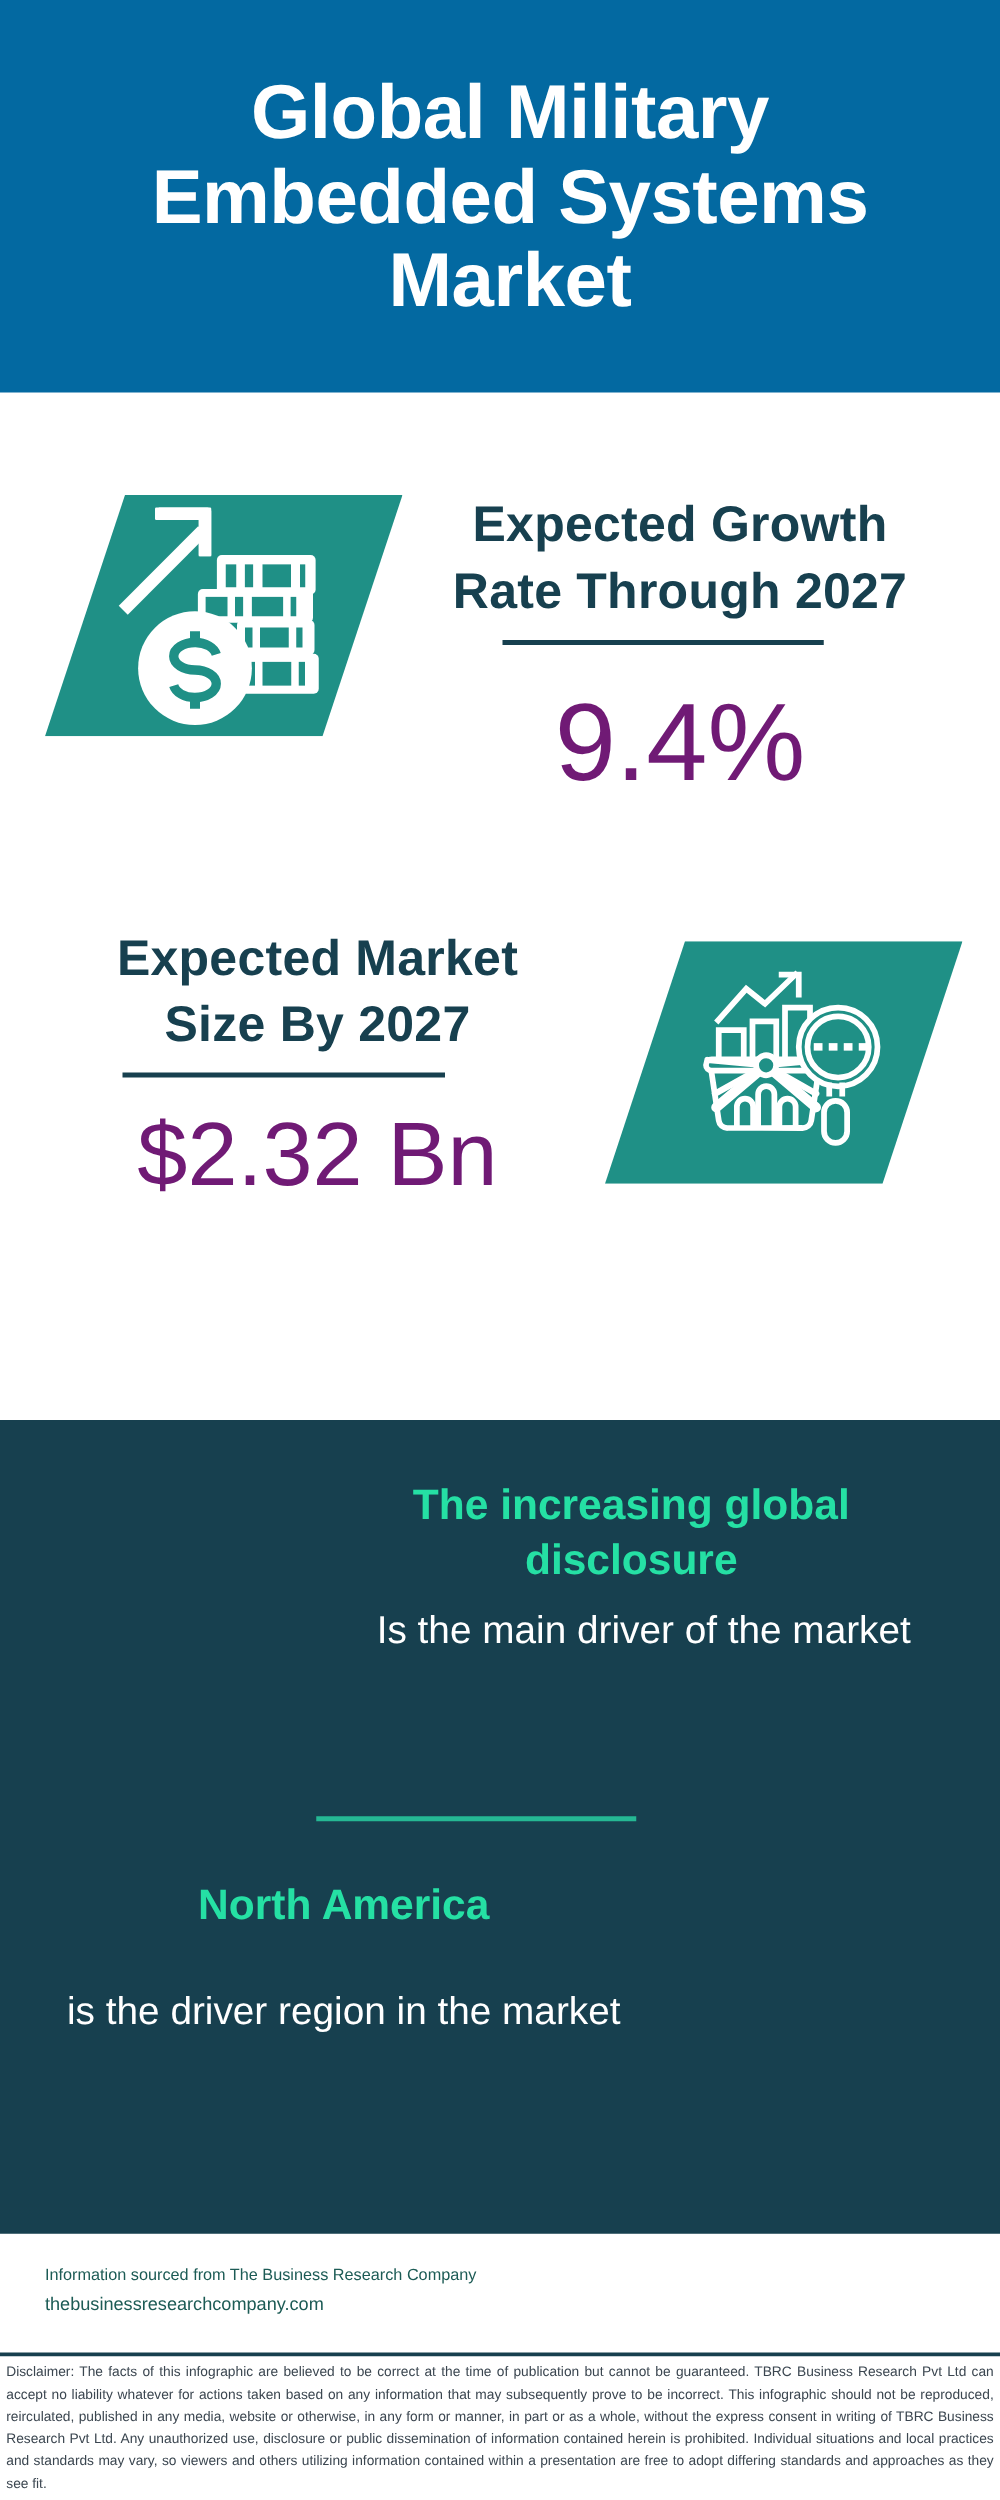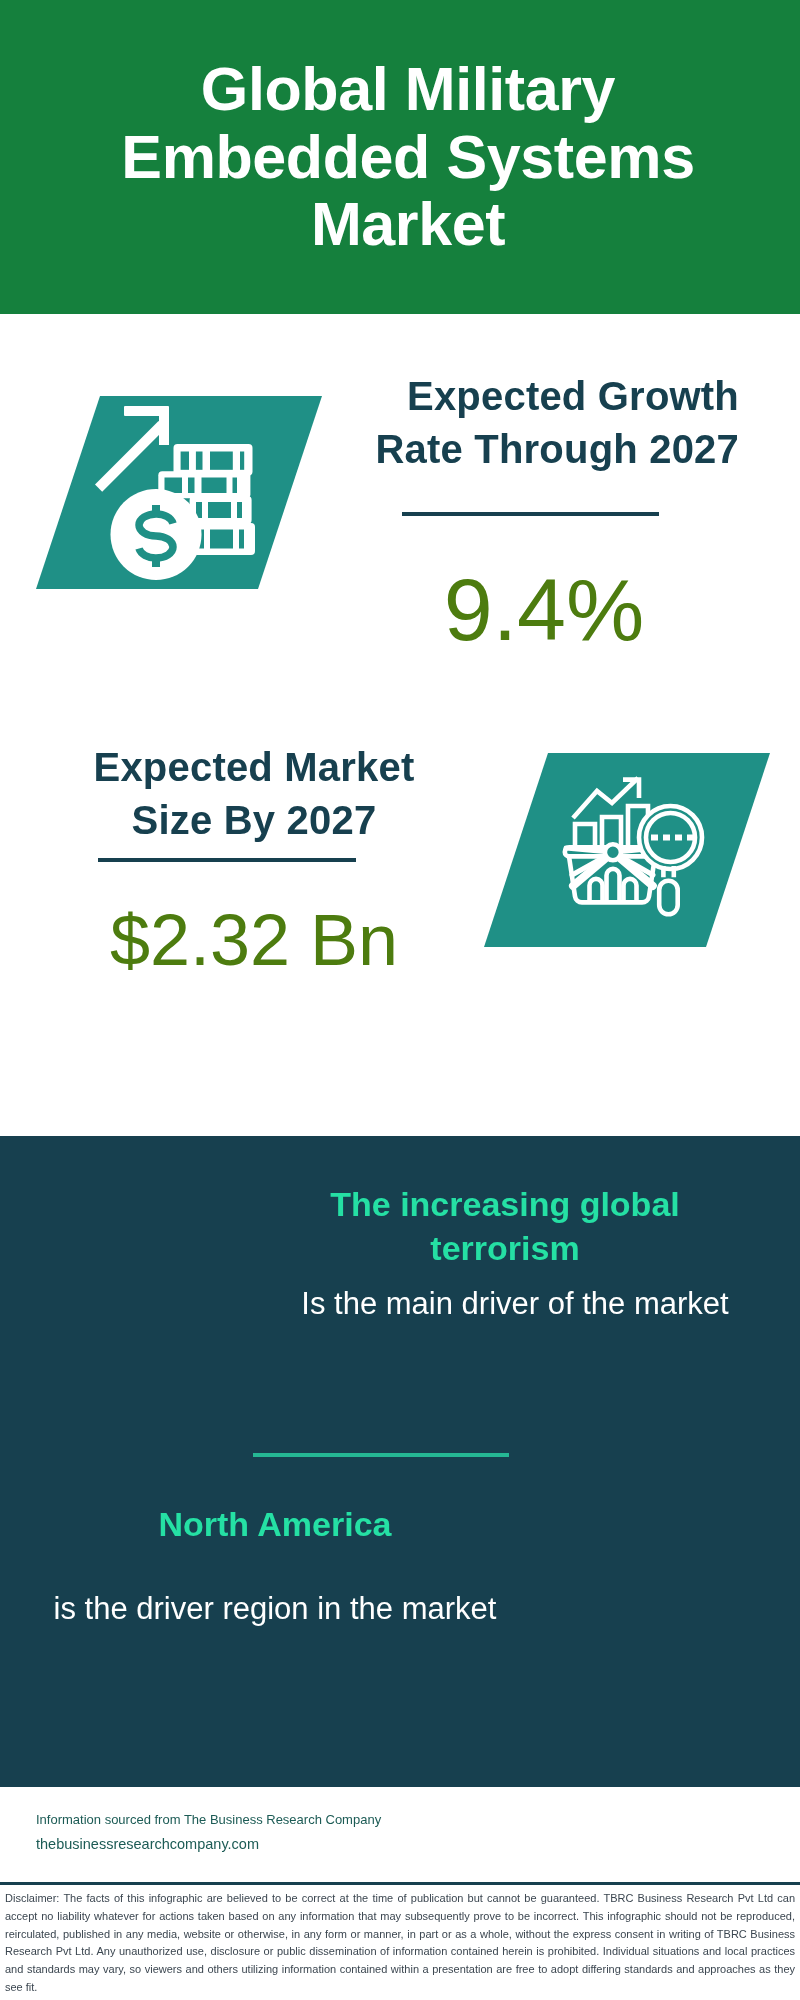--- a/index.html
+++ b/index.html
@@ -1,38 +1,38 @@
 <!DOCTYPE html>
 <html><head>
 <meta charset="utf-8">
 <style>
   html,body{margin:0;padding:0;}
   body{width:800px;height:2000px;background:#ffffff;
        font-family:"Liberation Sans","DejaVu Sans",sans-serif;overflow:hidden;}
   .page{position:relative;width:800px;height:2000px;background:#ffffff;}
 
   
-  .header{position:absolute;left:0;top:0;width:800px;height:314px;background:#15803d;}
+  .header{position:absolute;left:0;top:0;width:800px;height:314px;background:#0369a1;}
   .header-title{position:absolute;left:108px;top:56px;width:600px;text-align:center;
       color:#ffffff;font-size:61px;font-weight:bold;line-height:67.5px;letter-spacing:-0.4px;}
 
   
   .para{position:absolute;}
   .para svg{display:block;}
   .para-growth{left:36px;top:396px;}
   .para-size{left:484px;top:753px;}
 
   .stat-label{position:absolute;color:#17404f;font-size:40px;font-weight:bold;
       line-height:53px;text-align:center;letter-spacing:0.2px;}
   .stat-rule{position:absolute;height:4px;background:#17404f;}
-  .stat-value{position:absolute;color:#4d7c0f;font-weight:normal;
-      text-align:center;line-height:1;margin-top:16px;}
+  .stat-value{position:absolute;color:#701a75;font-weight:normal;
+      text-align:center;line-height:1;}
 
   
-  .growth-label{left:349px;top:370px;width:390px;text-align:right;}
+  .growth-label{left:349px;top:394px;width:390px;}
   .growth-rule{left:402px;top:512px;width:257px;}
   .growth-value{left:349px;top:550px;width:390px;font-size:88px;}
 
   
   .size-label{left:59px;top:729px;width:390px;margin-top:12px;}
   .size-rule{left:98px;top:858px;width:258px;}
   .size-value{left:59px;top:888px;width:390px;font-size:72px;}
 
   
   .darkbody{position:absolute;left:0;top:1136px;width:800px;height:648px;background:#17404f;}
@@ -163,21 +163,21 @@
       </g>
     </svg>
   </div>
 
   <div class="stat-label size-label">Expected Market Size By 2027</div>
   <div class="stat-rule size-rule"></div>
   <div class="stat-value size-value">$2.32 Bn</div>
 
   <div class="darkbody"></div>
 
-  <div class="drv-head">The increasing global terrorism</div>
+  <div class="drv-head">The increasing global disclosure</div>
   <div class="drv-sub">Is the main driver of the market</div>
   <div class="divider"></div>
 
   <div class="reg-head">North America</div>
   <div class="reg-sub">is the driver region in the market</div>
 
   <div class="footer"></div>
   <div class="src-line1">Information sourced from The Business Research Company</div>
   <div class="src-line2">thebusinessresearchcompany.com</div>
 

